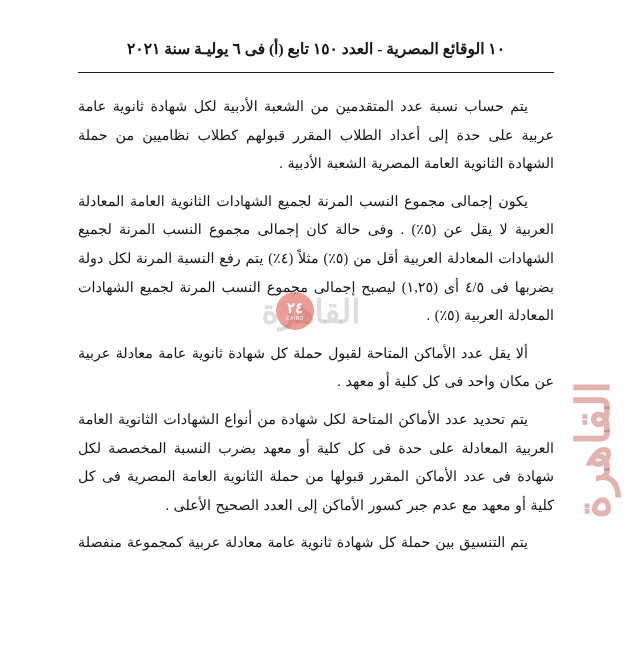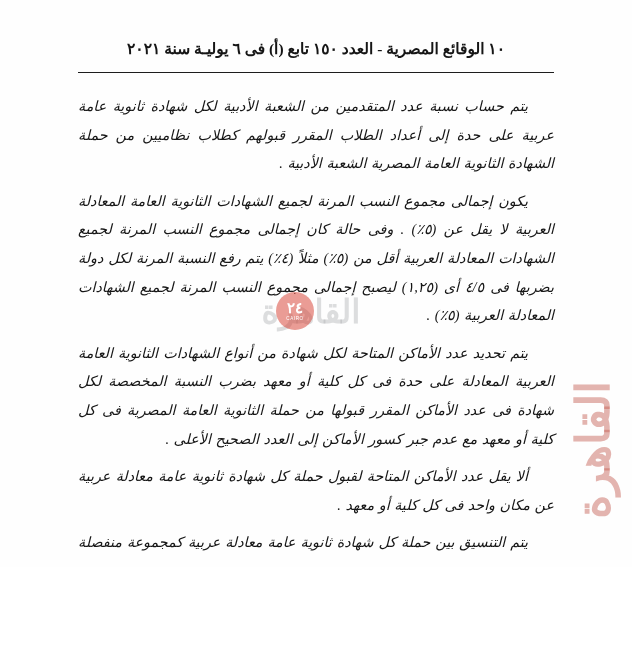--- a/index.html
+++ b/index.html
@@ -65,21 +65,20 @@
     line-height: 2.0;
     text-align: justify;
     text-align-last: right;
     margin: 0 0 9px 0;
     color: #161616;
     letter-spacing: 0px;
     word-spacing: 1px;
   }
   .para.indent {
     text-indent: 26px;
-    font-style: italic;
   }
   .para.last-partial {
     overflow: hidden;
     max-height: 30px;
   }
 
   
   .wm {
     position: absolute;
     pointer-events: none;
@@ -157,22 +156,22 @@
 <div class="page">
 
   <div class="page-header">
     <span class="header-line">١٠     الوقائع المصرية - العدد ١٥٠ تابع (أ) فى ٦ يوليـة سنة ٢٠٢١</span>
   </div>
   <div class="header-rule"></div>
 
   <div class="content">
     <p class="para indent">يتم حساب نسبة عدد المتقدمين من الشعبة الأدبية لكل شهادة ثانوية عامة عربية على حدة إلى أعداد الطلاب المقرر قبولهم كطلاب نظاميين من حملة الشهادة الثانوية العامة المصرية الشعبة الأدبية .</p>
     <p class="para indent">يكون إجمالى مجموع النسب المرنة لجميع الشهادات الثانوية العامة المعادلة العربية لا يقل عن (٥٪) . وفى حالة كان إجمالى مجموع النسب المرنة لجميع الشهادات المعادلة العربية أقل من (٥٪) مثلاً (٤٪) يتم رفع النسبة المرنة لكل دولة بضربها فى ٤/٥ أى (١,٢٥) ليصبح إجمالى مجموع النسب المرنة لجميع الشهادات المعادلة العربية (٥٪) .</p>
+    <p class="para indent">ألا يقل عدد الأماكن المتاحة لقبول حملة كل شهادة ثانوية عامة معادلة عربية عن مكان واحد فى كل كلية أو معهد .</p>
     <p class="para indent">يتم تحديد عدد الأماكن المتاحة لكل شهادة من أنواع الشهادات الثانوية العامة العربية المعادلة على حدة فى كل كلية أو معهد بضرب النسبة المخصصة لكل شهادة فى عدد الأماكن المقرر قبولها من حملة الثانوية العامة المصرية فى كل كلية أو معهد مع عدم جبر كسور الأماكن إلى العدد الصحيح الأعلى .</p>
-    <p class="para indent">ألا يقل عدد الأماكن المتاحة لقبول حملة كل شهادة ثانوية عامة معادلة عربية عن مكان واحد فى كل كلية أو معهد .</p>
     <p class="para indent last-partial">يتم التنسيق بين حملة كل شهادة ثانوية عامة معادلة عربية كمجموعة منفصلة حسب الرغبات والمجموع وفى ضوء عدد الأماكن المخصصة لحملة كل شهادة منها .</p>
   </div>
 
   <div class="wm wm-center">
     <span class="wm-text">القاهرة</span>
   </div>
 
   <div class="wm-badge">
     <span class="b-main">٢٤</span>
     <span class="b-sub">CAIRO</span>

